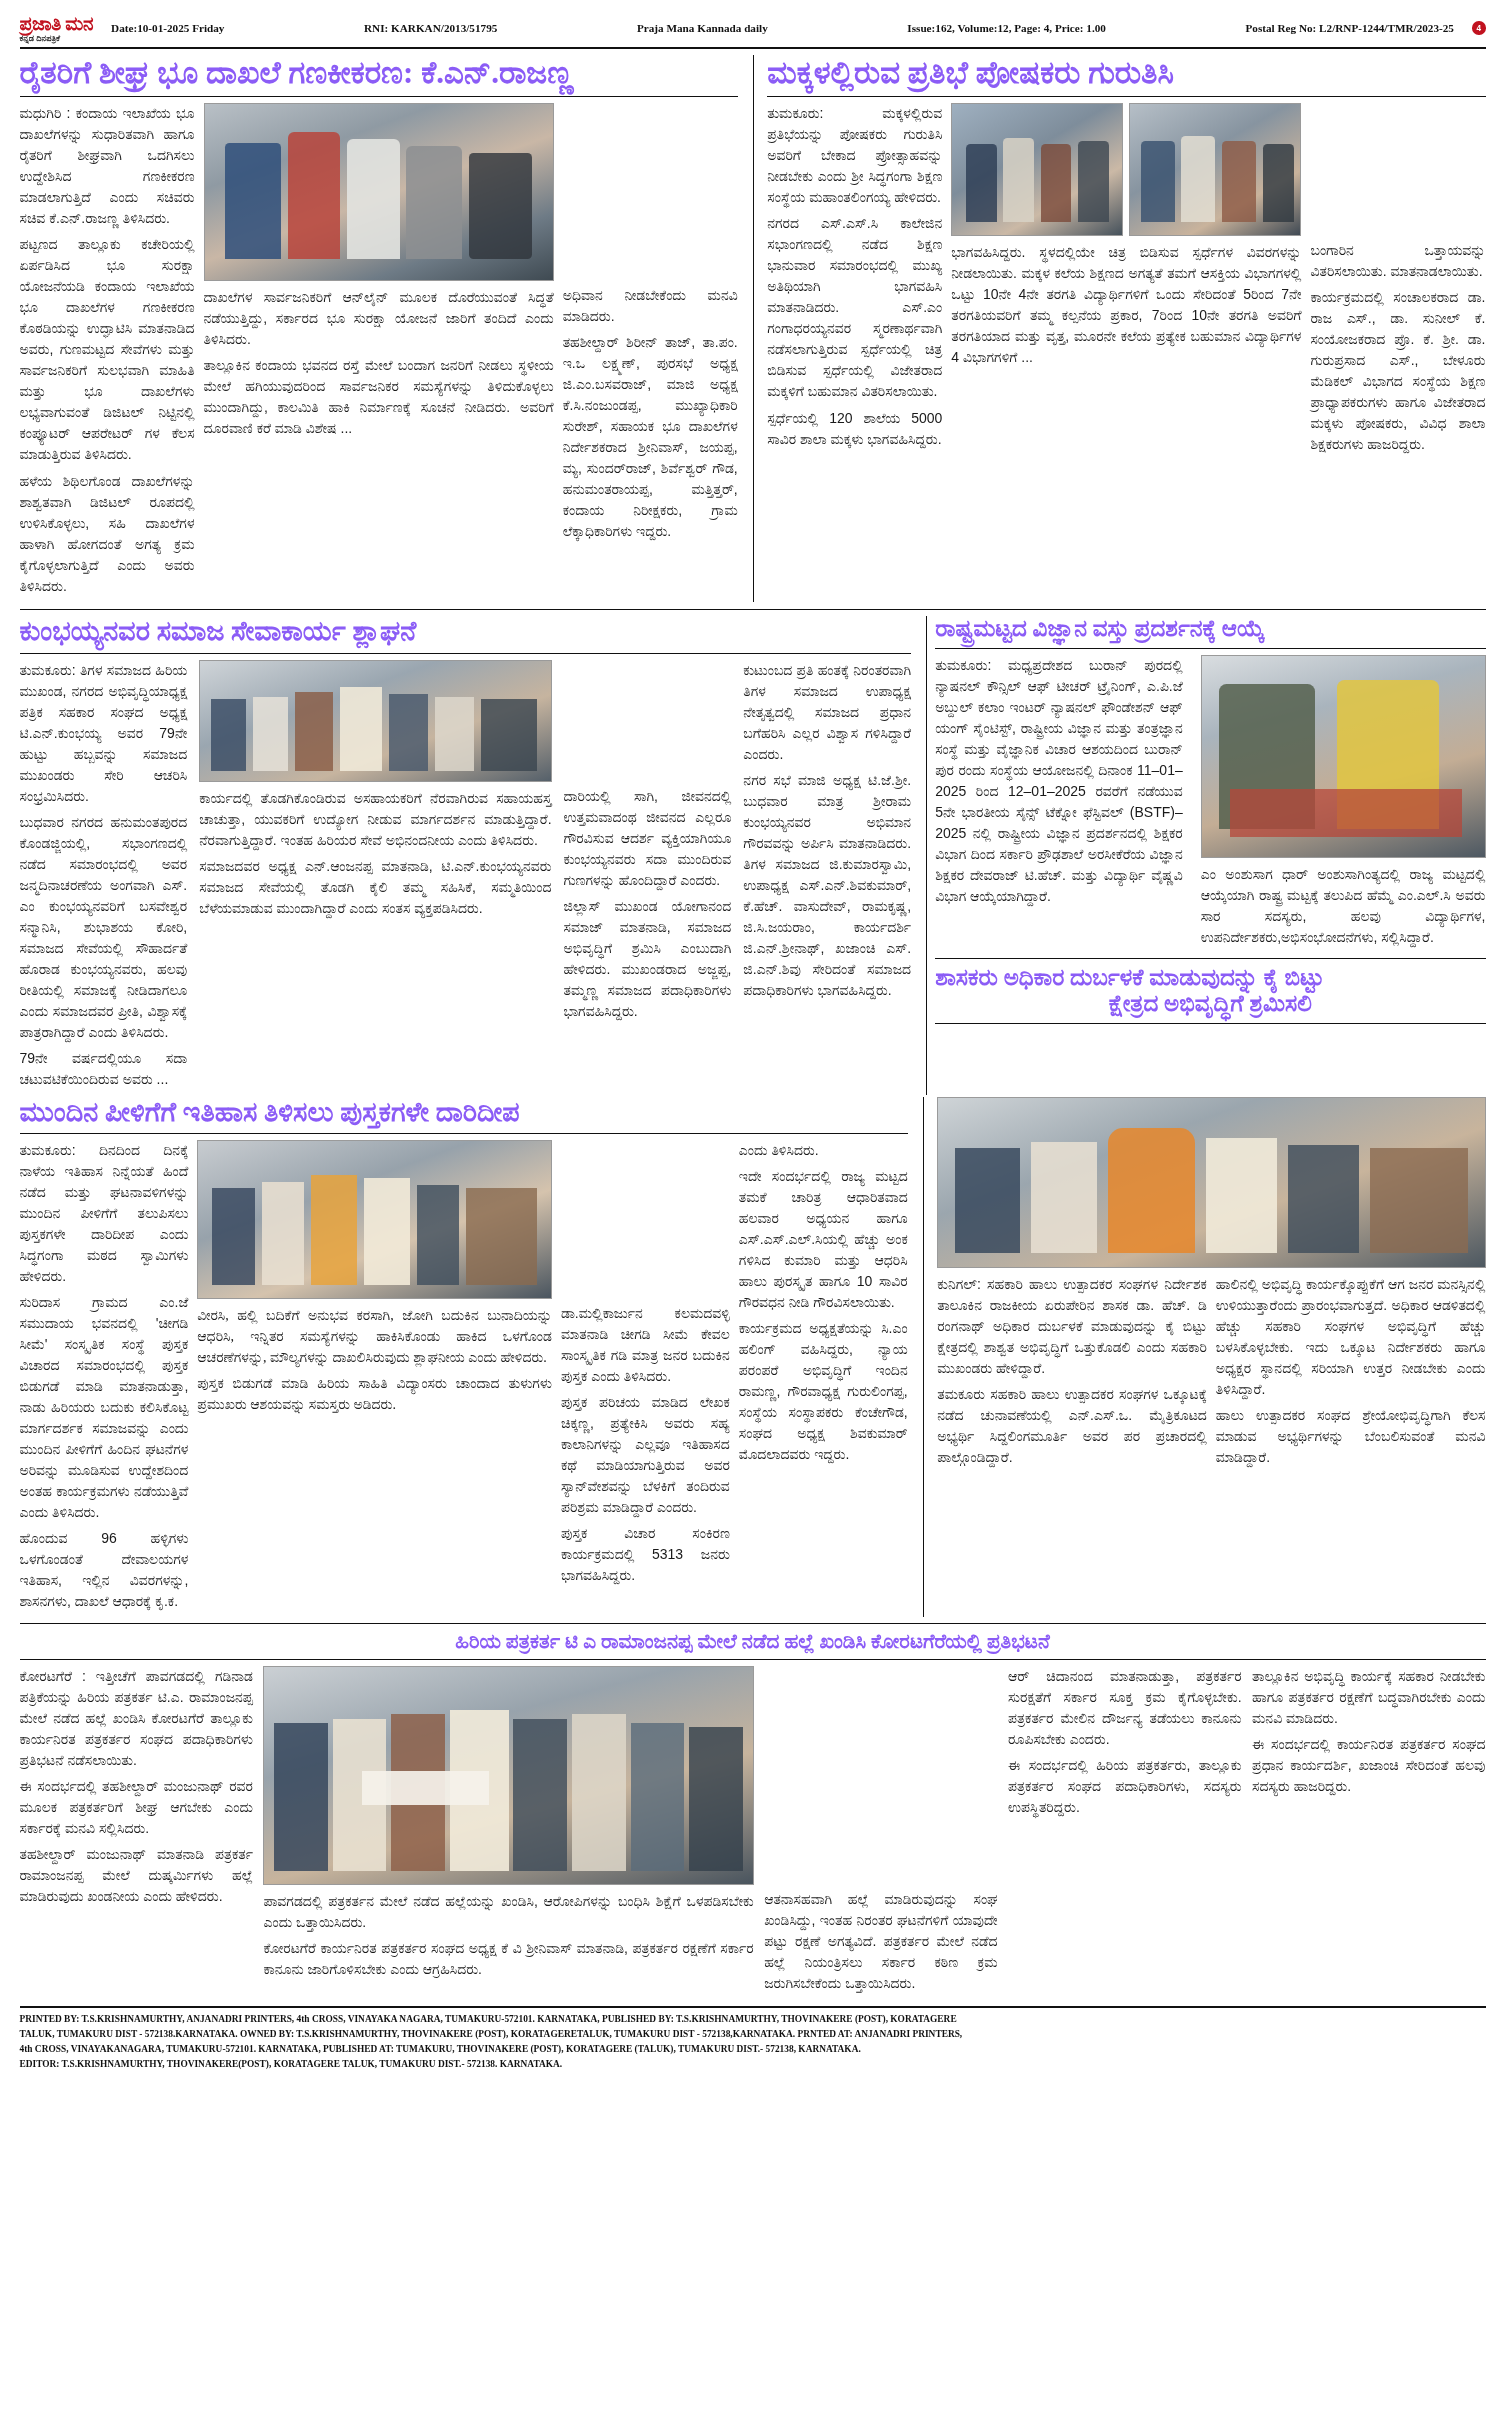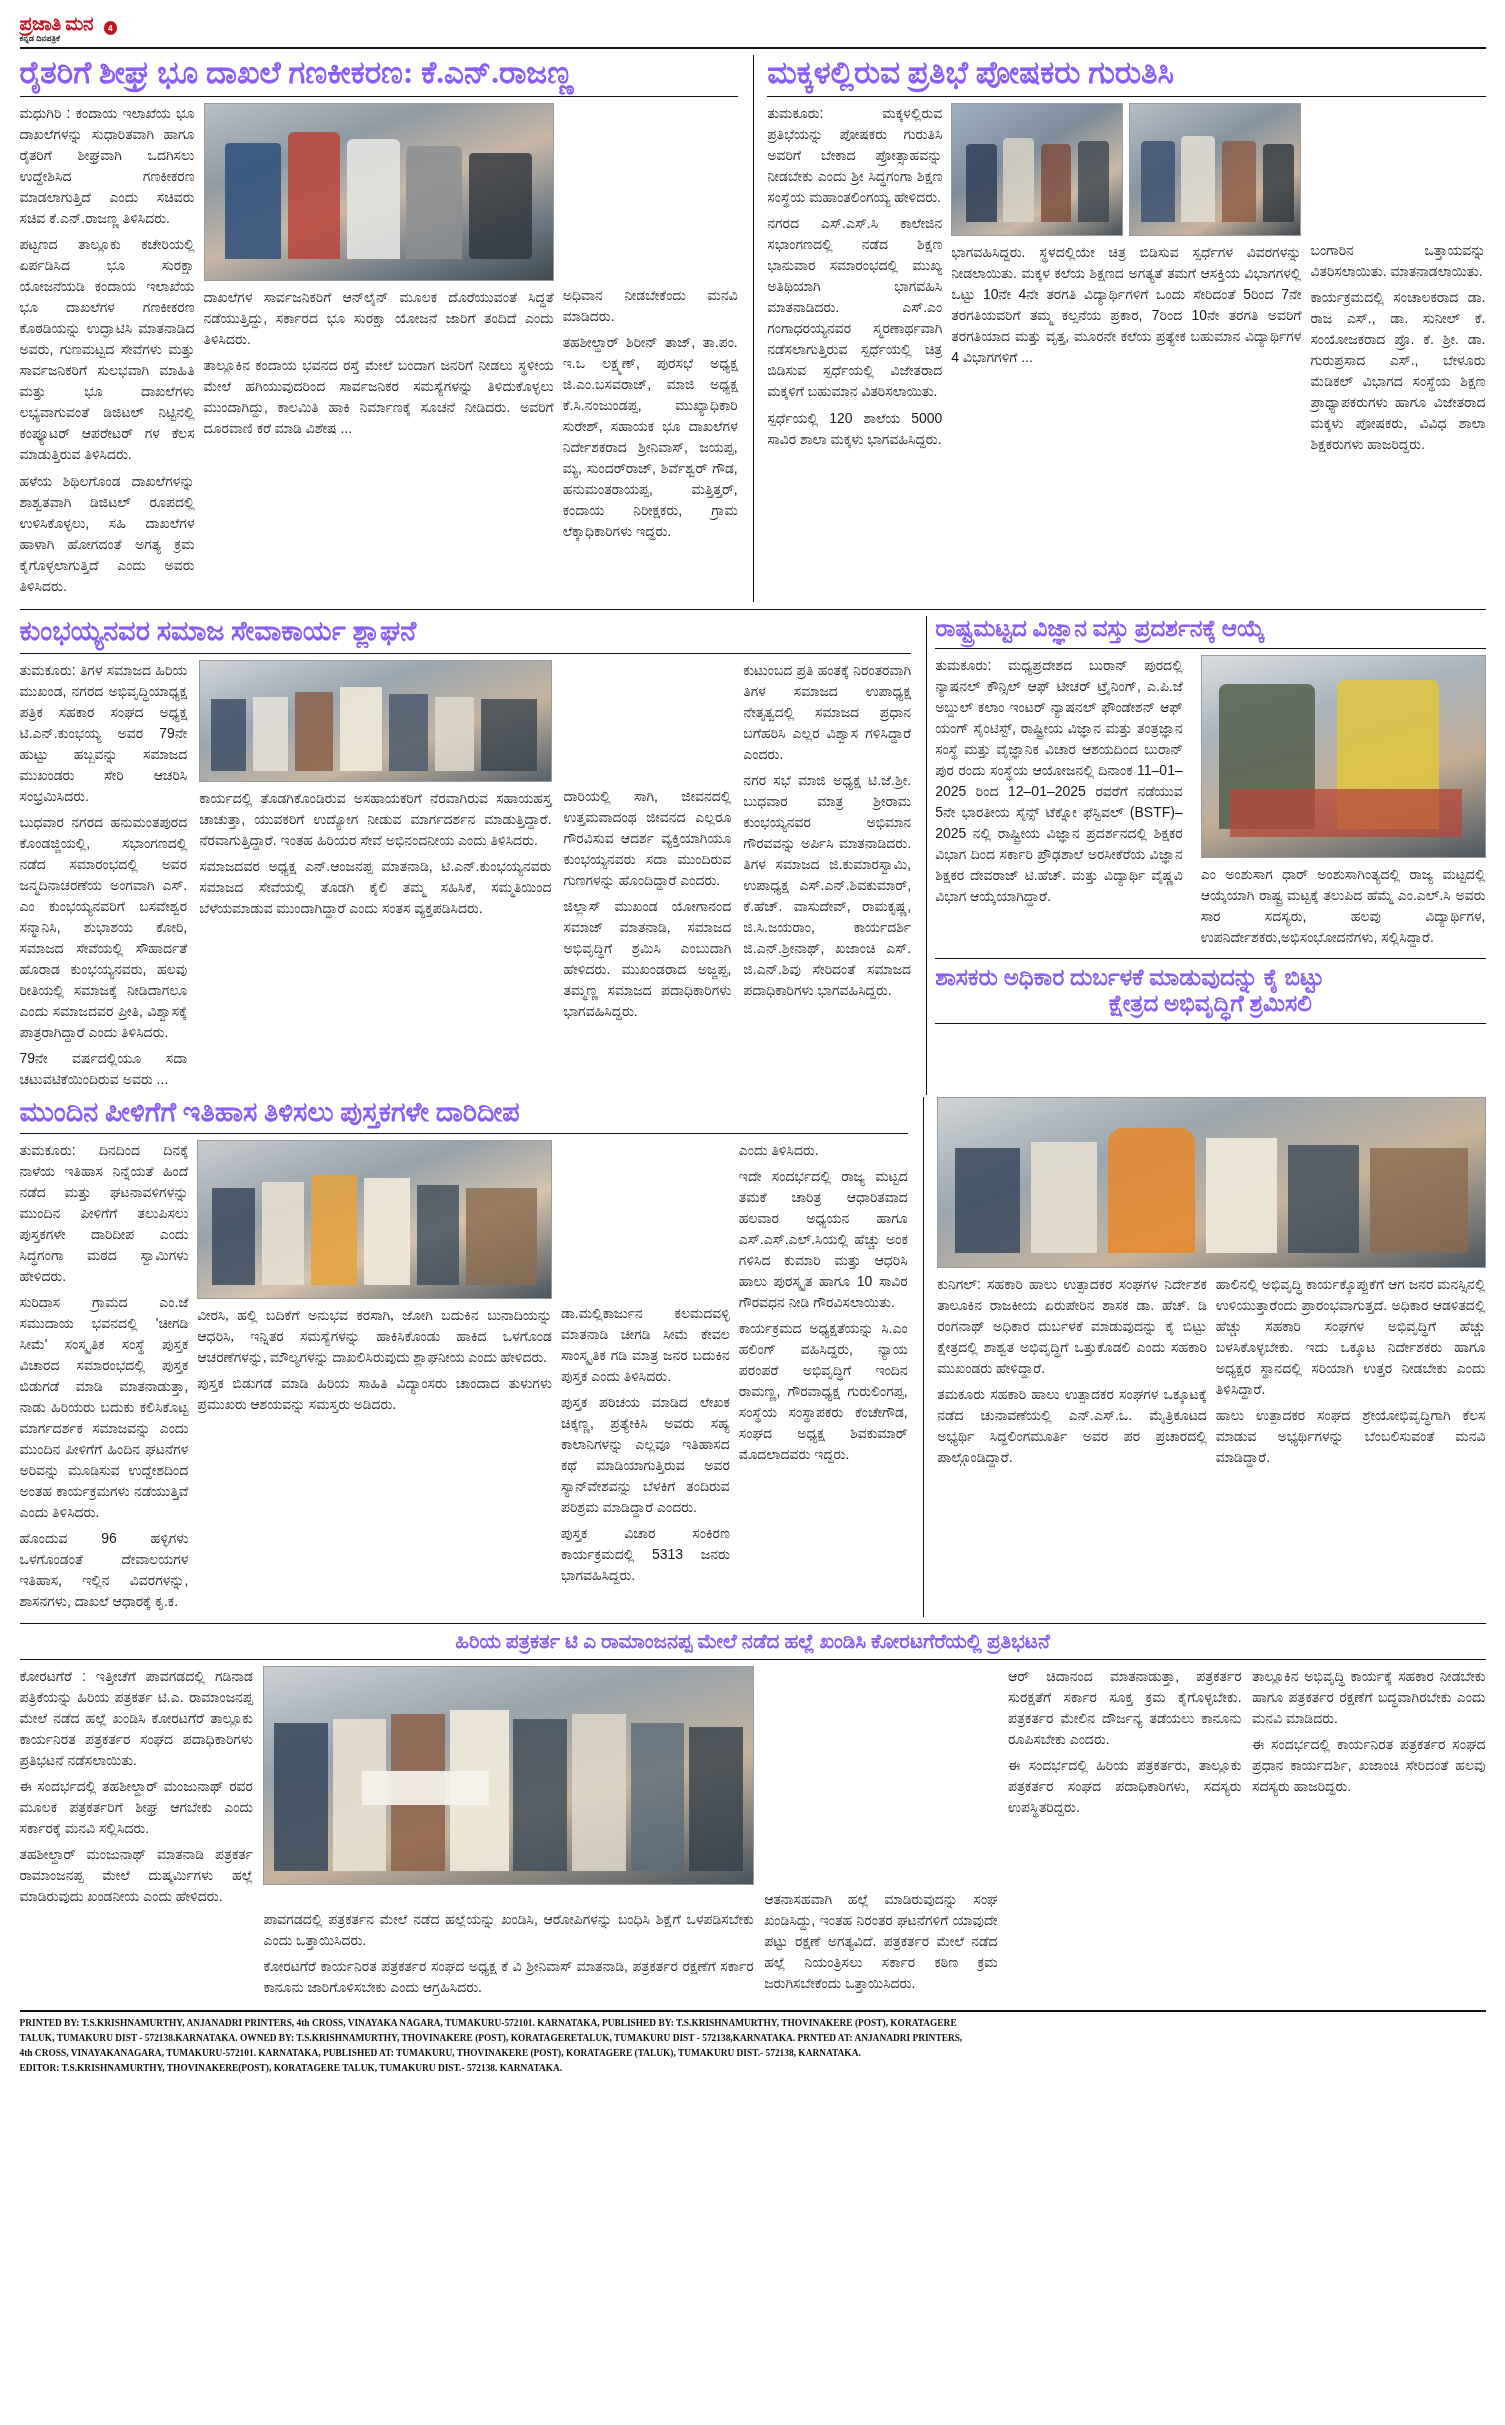--- a/index.html
+++ b/index.html
@@ -114,20 +114,27 @@
 </style>
 </head>
 <body>
 
 <div class="page">
 
   <div class="masthead">
     <div class="logo-block">
       <div class="logo-main">ಪ್ರಜಾತಿ ಮನ</div>
       <div class="logo-sub">ಕನ್ನಡ ದಿನಪತ್ರಿಕೆ</div>
+    </div>
+    <div class="mast-meta">
+      <span>Date:10-01-2025 Friday</span>
+      <span>RNI: KARKAN/2013/51795</span>
+      <span>Praja Mana Kannada daily</span>
+      <span>Issue:162, Volume:12, Page: 4, Price: 1.00</span>
+      <span>Postal Reg No: L2/RNP-1244/TMR/2023-25</span>
     </div>
     <div class="mast-dot">4</div>
   </div>
 
   <div class="cols" style="gap:15px;margin-top:6px;">
 
     <div style="flex:1;">
       <h1 class="headline h-xl">ರೈತರಿಗೆ ಶೀಘ್ರ ಭೂ ದಾಖಲೆ ಗಣಕೀಕರಣ: ಕೆ.ಎನ್.ರಾಜಣ್ಣ</h1>
       <div class="rule"></div>
       <div class="cols" style="gap:9px;">
@@ -340,21 +347,21 @@
           <div style="position:absolute;left:2%;top:26%;width:11%;height:68%;background:#2f4157;opacity:.8;"></div>
           <div style="position:absolute;left:14%;top:24%;width:11%;height:70%;background:#e9e1d2;opacity:.88;"></div>
           <div style="position:absolute;left:26%;top:22%;width:11%;height:72%;background:#8c5c45;opacity:.8;"></div>
           <div style="position:absolute;left:38%;top:20%;width:12%;height:74%;background:#f2ebda;opacity:.9;"></div>
           <div style="position:absolute;left:51%;top:24%;width:11%;height:70%;background:#3d4b59;opacity:.8;"></div>
           <div style="position:absolute;left:63%;top:22%;width:11%;height:72%;background:#ded7c9;opacity:.85;"></div>
           <div style="position:absolute;left:75%;top:26%;width:11%;height:68%;background:#5a6b7a;opacity:.8;"></div>
           <div style="position:absolute;left:87%;top:28%;width:11%;height:66%;background:#33404b;opacity:.8;"></div>
           <div style="position:absolute;left:20%;top:48%;width:26%;height:16%;background:#f5f2ea;opacity:.92;"></div>
         </div>
-        <div class="body-col" style="margin-top:24px;">
+        <div class="body-col" style="margin-top:6px;">
           <p>ಪಾವಗಡದಲ್ಲಿ ಪತ್ರಕರ್ತನ ಮೇಲೆ ನಡೆದ ಹಲ್ಲೆಯನ್ನು ಖಂಡಿಸಿ, ಆರೋಪಿಗಳನ್ನು ಬಂಧಿಸಿ ಶಿಕ್ಷೆಗೆ ಒಳಪಡಿಸಬೇಕು ಎಂದು ಒತ್ತಾಯಿಸಿದರು.</p>
           <p>ಕೋರಟಗೆರೆ ಕಾರ್ಯನಿರತ ಪತ್ರಕರ್ತರ ಸಂಘದ ಅಧ್ಯಕ್ಷ ಕೆ ವಿ ಶ್ರೀನಿವಾಸ್ ಮಾತನಾಡಿ, ಪತ್ರಕರ್ತರ ರಕ್ಷಣೆಗೆ ಸರ್ಕಾರ ಕಾನೂನು ಜಾರಿಗೊಳಿಸಬೇಕು ಎಂದು ಆಗ್ರಹಿಸಿದರು.</p>
         </div>
       </div>
       <div class="col body-col" style="padding-top:223px;">
         <p>ಆತನಾಸಹವಾಗಿ ಹಲ್ಲೆ ಮಾಡಿರುವುದನ್ನು ಸಂಘ ಖಂಡಿಸಿದ್ದು, ಇಂತಹ ನಿರಂತರ ಘಟನೆಗಳಿಗೆ ಯಾವುದೇ ಪಟ್ಟು ರಕ್ಷಣೆ ಅಗತ್ಯವಿದೆ. ಪತ್ರಕರ್ತರ ಮೇಲೆ ನಡೆದ ಹಲ್ಲೆ ನಿಯಂತ್ರಿಸಲು ಸರ್ಕಾರ ಕಠಿಣ ಕ್ರಮ ಜರುಗಿಸಬೇಕೆಂದು ಒತ್ತಾಯಿಸಿದರು.</p>
       </div>
       <div class="col body-col">
         <p>ಆರ್ ಚಿದಾನಂದ ಮಾತನಾಡುತ್ತಾ, ಪತ್ರಕರ್ತರ ಸುರಕ್ಷತೆಗೆ ಸರ್ಕಾರ ಸೂಕ್ತ ಕ್ರಮ ಕೈಗೊಳ್ಳಬೇಕು. ಪತ್ರಕರ್ತರ ಮೇಲಿನ ದೌರ್ಜನ್ಯ ತಡೆಯಲು ಕಾನೂನು ರೂಪಿಸಬೇಕು ಎಂದರು.</p>
         <p>ಈ ಸಂದರ್ಭದಲ್ಲಿ ಹಿರಿಯ ಪತ್ರಕರ್ತರು, ತಾಲ್ಲೂಕು ಪತ್ರಕರ್ತರ ಸಂಘದ ಪದಾಧಿಕಾರಿಗಳು, ಸದಸ್ಯರು ಉಪಸ್ಥಿತರಿದ್ದರು.</p>

